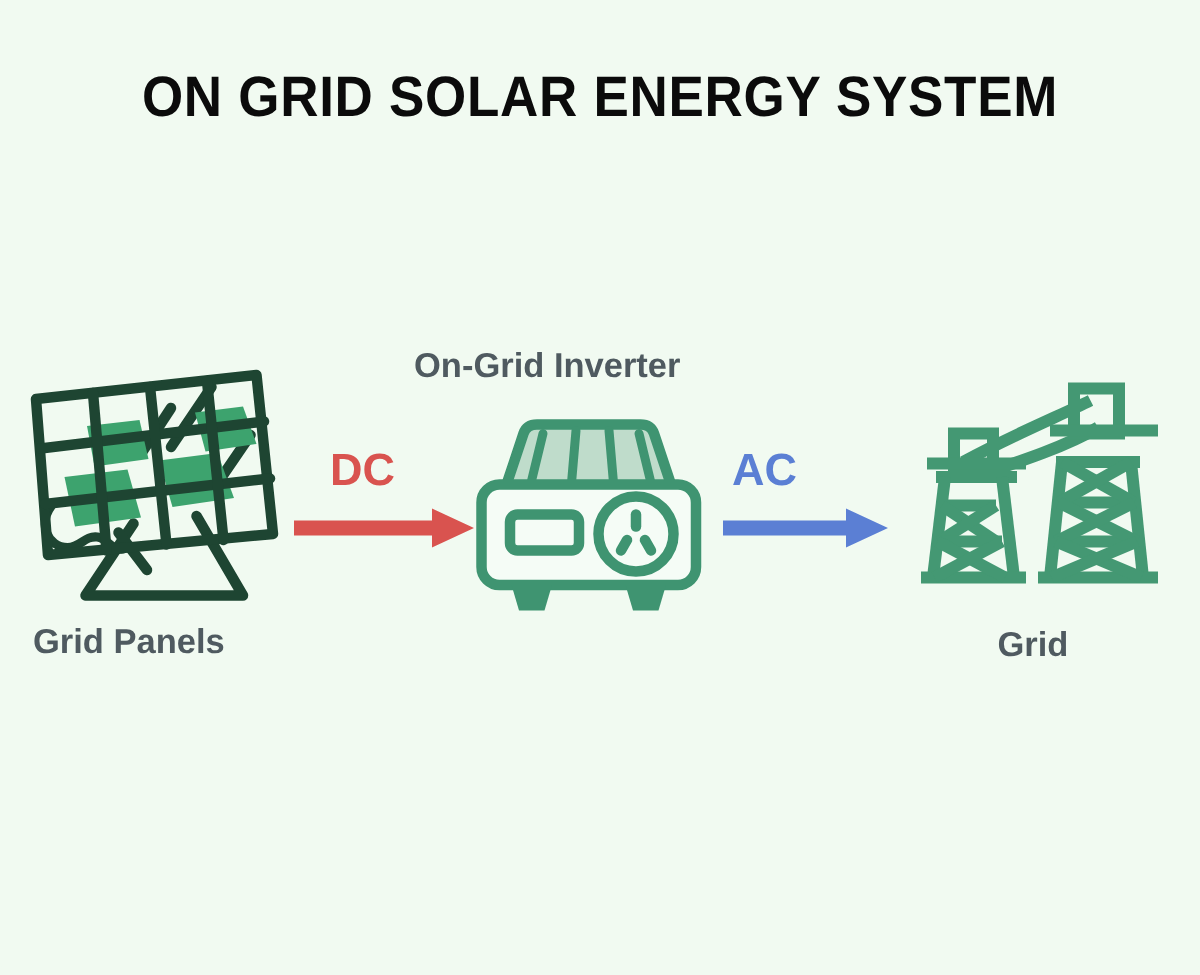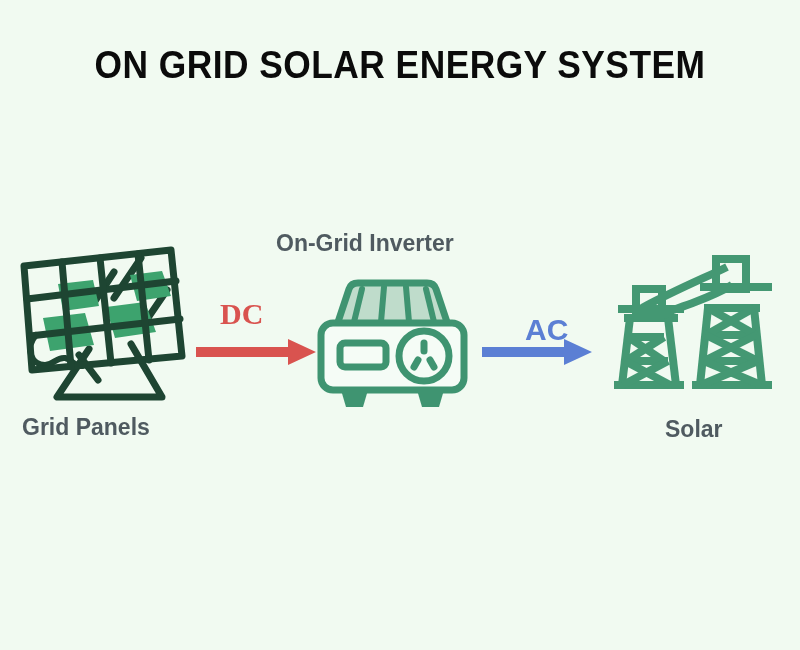--- a/index.html
+++ b/index.html
@@ -56,22 +56,22 @@
 
   #panel-icon   { position: absolute; left: 10px;  top: 245px; }
   #inverter-icon{ position: absolute; left: 305px; top: 275px; }
   #grid-icon    { position: absolute; left: 612px; top: 245px; }
   #arrow-dc     { position: absolute; left: 196px; top: 337px; }
   #arrow-ac     { position: absolute; left: 482px; top: 337px; }
 
   #label-panels   { left: 22px;  top: 414px; }
   #label-inverter { left: 276px; top: 230px; }
   #label-grid     { left: 665px; top: 416px; }
-  #label-dc       { left: 220px; top: 297px; font-family: Liberation Serif, serif; }
-  #label-ac       { left: 525px; top: 297px; margin-top: 16px; }
+  #label-dc       { left: 220px; top: 297px; }
+  #label-ac       { left: 488px; top: 297px; }
 </style>
 </head>
 <body>
 
 <div class="canvas">
 
   <div class="title">ON GRID SOLAR ENERGY SYSTEM</div>
 
   <div id="panel-icon">
     <svg width="200" height="165" viewBox="0 0 200 165" xmlns="http://www.w3.org/2000/svg">
@@ -199,15 +199,15 @@
           <path d="M142,63 L94,90"></path>
           <path d="M92,116 L146,116"></path>
           <path d="M94,90 L146,116"></path>
           <path d="M144,90 L92,116"></path>
           <path d="M92,116 L149,140"></path>
           <path d="M146,116 L89,140"></path>
         </g>
       </g>
     </svg>
   </div>
-  <div class="node-label" id="label-grid">Solar</div>
+  <div class="node-label" id="label-grid">Grid</div>
 
 </div>
 
 </body></html>

